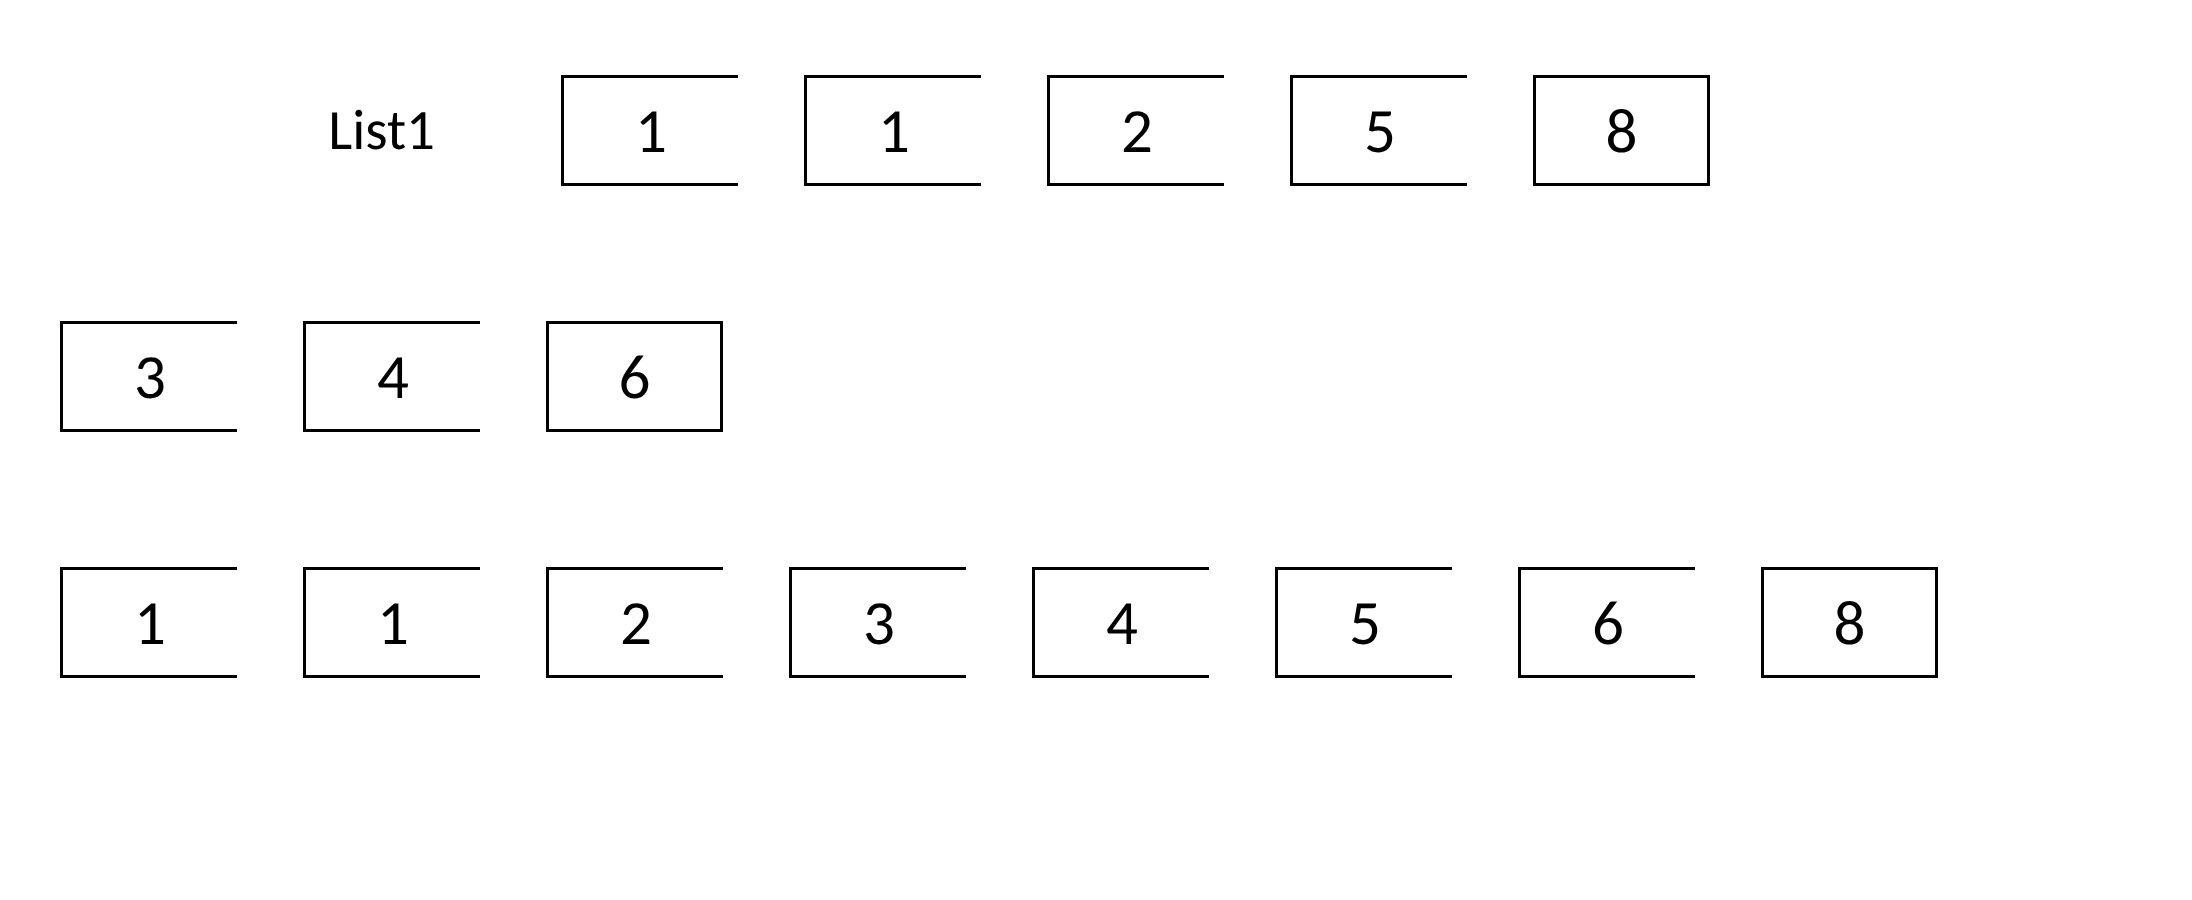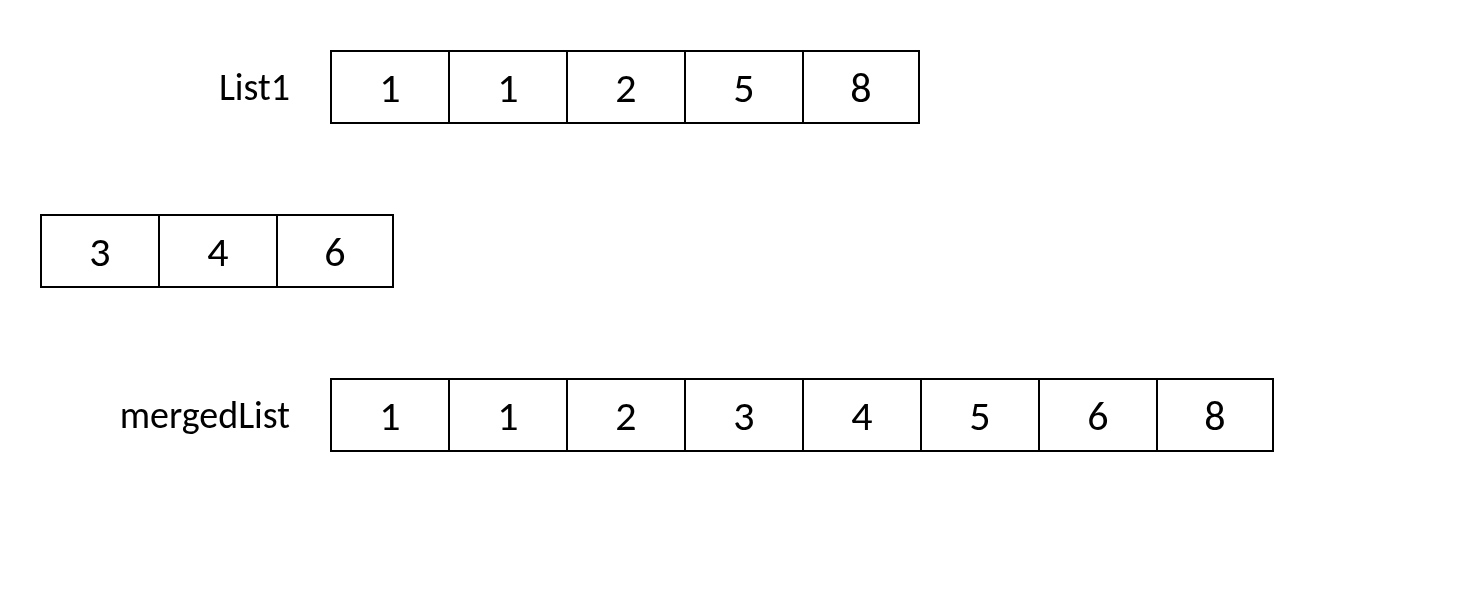--- a/index.html
+++ b/index.html
@@ -1,18 +1,19 @@
 <!DOCTYPE html>
 <html><head>
   <meta charset="utf-8">
   <style>
     * {
       box-sizing: border-box;
       margin: 0;
       padding: 0;
+      gap: 44px;
     }
     body {
       font-family: Calibri, "Segoe UI", Arial, sans-serif;
       background: #ffffff;
       width: 1461px;
       height: 600px;
       padding: 50px 40px;
     }
     .row {
       display: flex;
@@ -63,21 +64,20 @@
 
 <div class="row">
   <div class="cells">
     <div class="cell">3</div>
     <div class="cell">4</div>
     <div class="cell">6</div>
   </div>
 </div>
 
 <div class="row">
-  <div class="label">mergedList</div>
   <div class="cells">
     <div class="cell">1</div>
     <div class="cell">1</div>
     <div class="cell">2</div>
     <div class="cell">3</div>
     <div class="cell">4</div>
     <div class="cell">5</div>
     <div class="cell">6</div>
     <div class="cell">8</div>
   </div>

